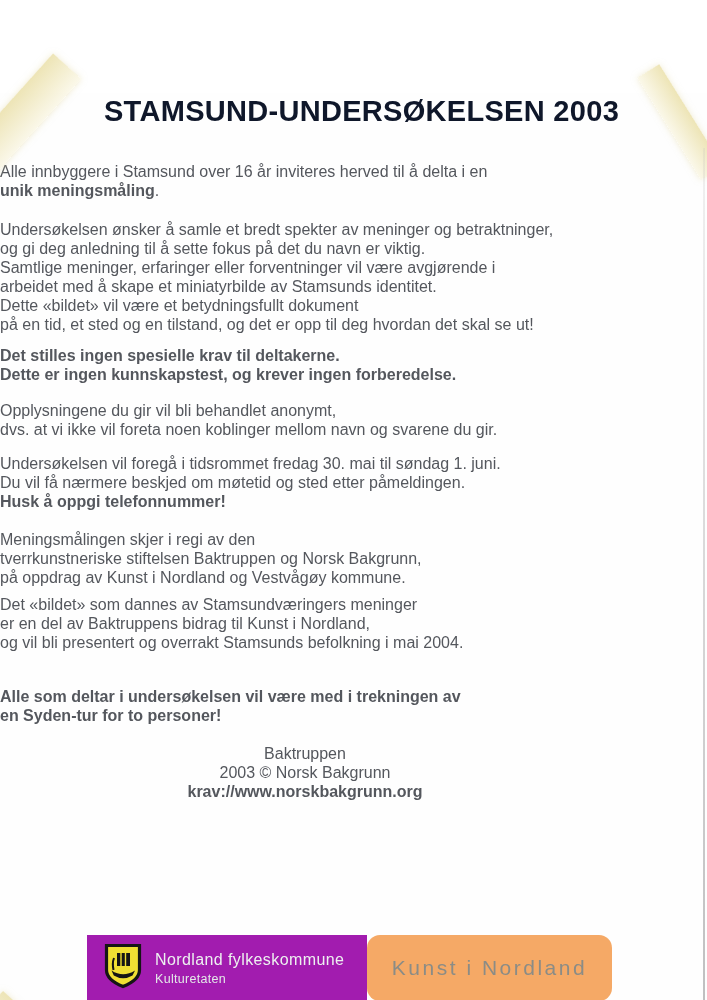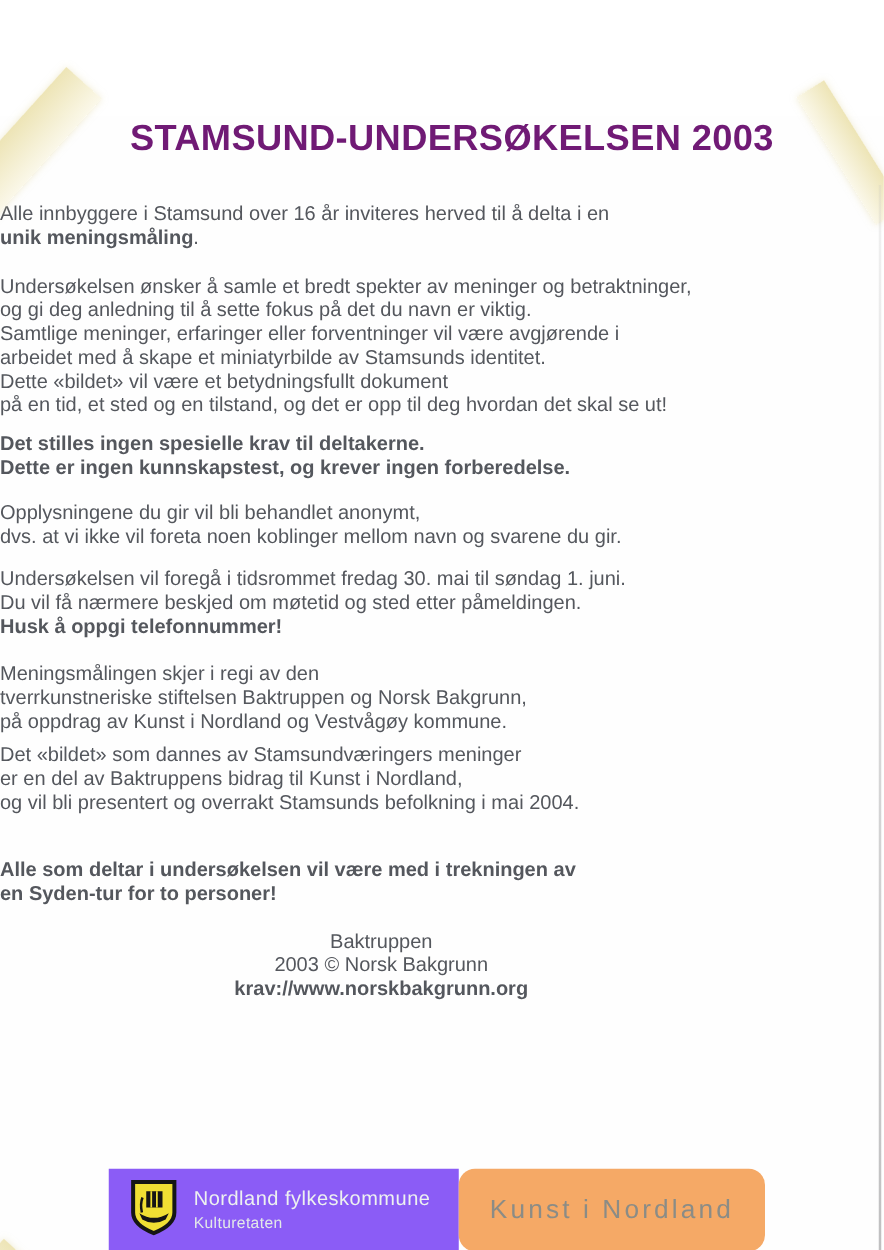--- a/index.html
+++ b/index.html
@@ -29,21 +29,21 @@
     position: absolute; right: 2px; top: 55px; bottom: 0; width: 2px;
     background: linear-gradient(to bottom, rgba(190,190,190,0.2), rgba(130,130,132,0.55));
   }
   
   h1.title {
     margin: 93px 0 0 16px;
     text-align: center;
     font-size: 29px; line-height: 37px;
     font-weight: bold;
     letter-spacing: 0.3px;
-    color: #701a75;
+    color: #0f172a;
   }
   .para {
     margin: 0; padding: 0;
     text-align: left;
     font-size: 16px; line-height: 19px;
     color: #54575d;
   }
   .para .ln { display: block; }
   .bold { font-weight: bold; }
   .mt-intro    { margin-top: 32px; }
@@ -61,21 +61,21 @@
   }
   
   .logo-bar {
     position: absolute;
     left: 87px; top: 842px;
     width: 525px; height: 66px;
     display: flex;
   }
   .logo-left {
     width: 280px; height: 66px;
-    background: #8b5cf6;
+    background: #a21caf;
     display: flex; align-items: center;
     box-sizing: border-box;
     padding-left: 17px;
   }
   .coat-of-arms { flex: 0 0 auto; margin-right: 13px; }
   .logo-left-text { color: #edf1f0; }
   .org-name  { font-size: 16px; line-height: 19px; letter-spacing: 0.4px; }
   .dept-name { font-size: 12.5px; line-height: 15px; letter-spacing: 0.3px; color: #e3e9e8; }
   .logo-right {
     width: 245px; height: 66px;

